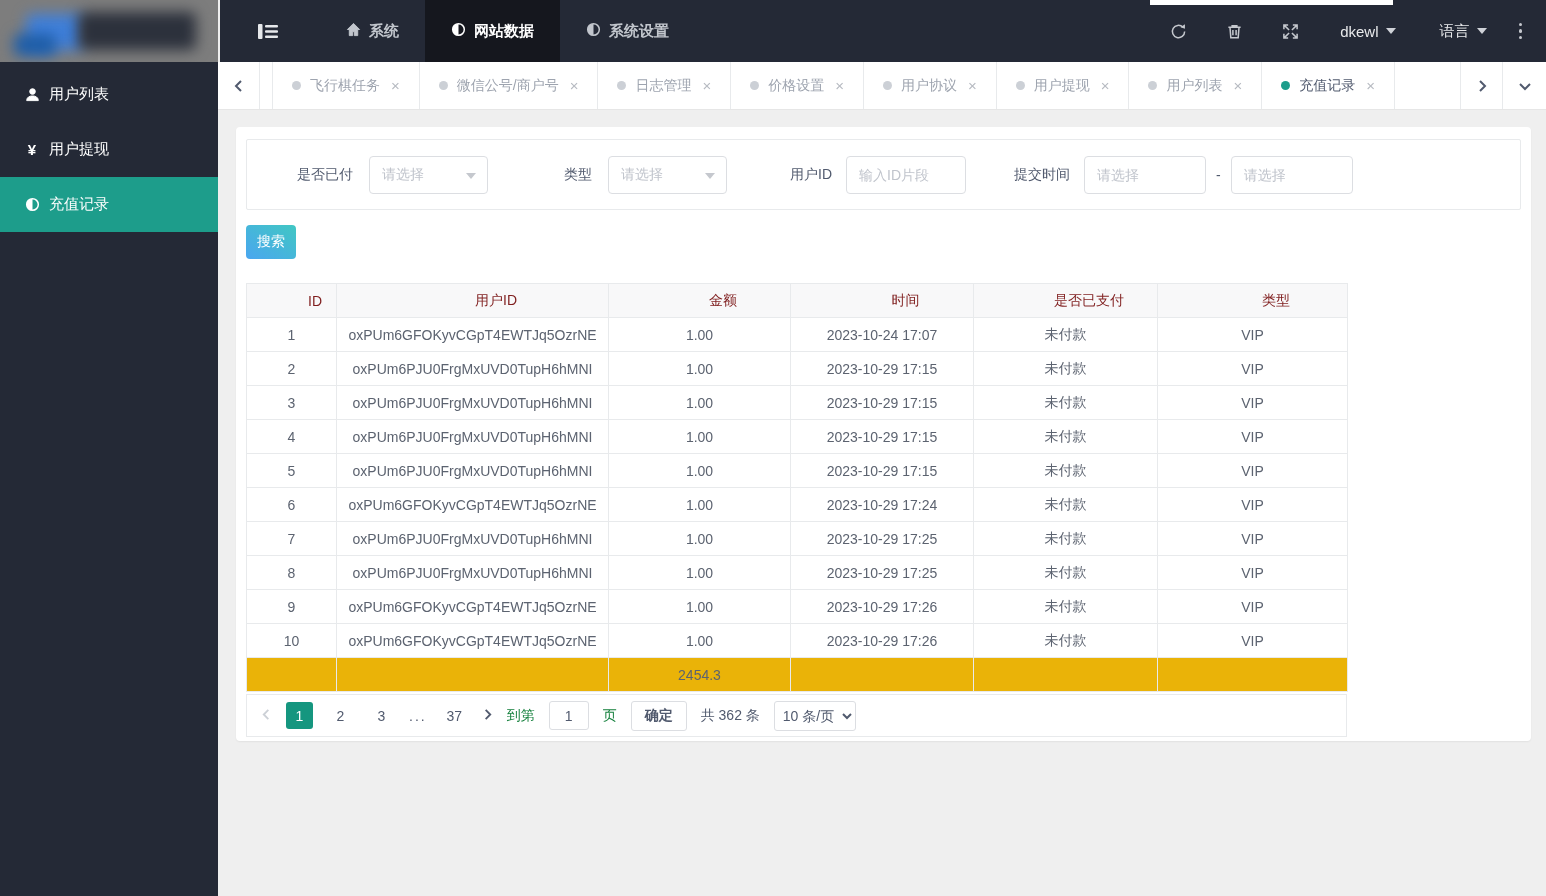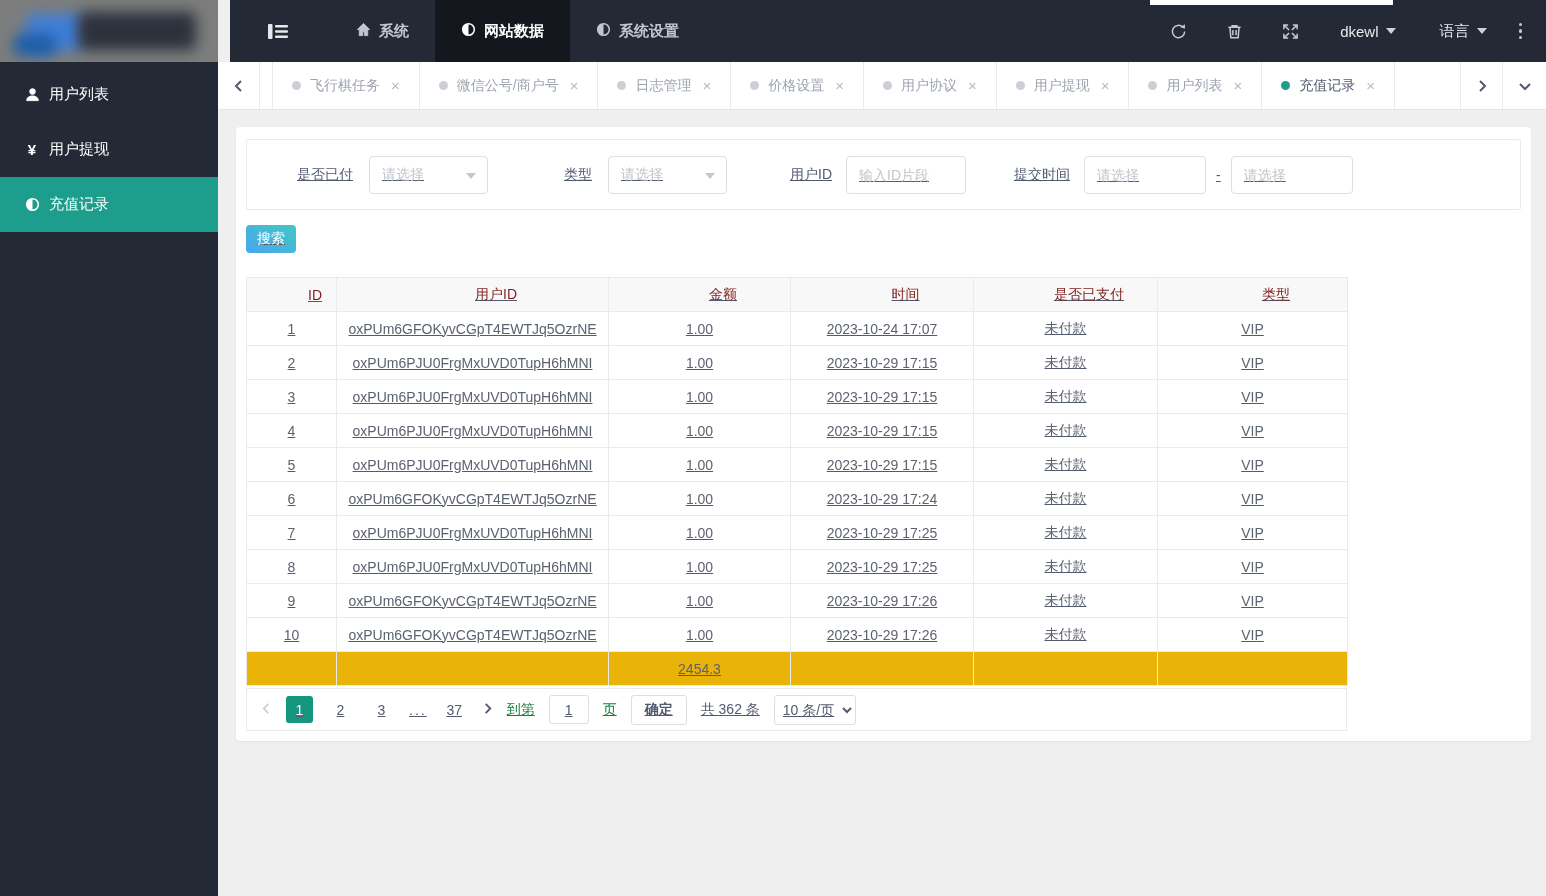--- a/index.html
+++ b/index.html
@@ -14,21 +14,21 @@
   .blob2 { left:78px; top:12px; width:118px; height:38px; background:#2c313c; }
   .blob3 { left:14px; top:34px; width:42px; height:22px; background:#1d5da8; }
   .side-menu { padding-top:5px; }
   .side-item { height:55px; display:flex; align-items:center; padding-left:24px; gap:9px; color:#ffffff; font-size:15px; cursor:pointer; }
   .side-item.active { background:#1d9d8b; }
   .s-icon { width:16px; height:16px; display:inline-flex; align-items:center; justify-content:center; }
   .s-icon svg { width:15px; height:15px; fill:#fff; stroke:#fff; }
   .yen { font-size:15px; font-weight:bold; color:#fff; }
 
   
-  .navbar { position:absolute; left:230px; right:0; top:0; height:62px; background:#242936; display:flex; align-items:center; z-index:2; }
+  .navbar { position:absolute; left:220px; right:0; top:0; height:62px; background:#242936; display:flex; align-items:center; z-index:2; }
   .collapse-btn { margin-left:38px; display:flex; align-items:center; cursor:pointer; }
   .collapse-btn svg { width:20px; height:15px; fill:#e6e8eb; }
   .nav-items { display:flex; height:62px; margin-left:42px; }
   .nav-item { height:62px; display:flex; align-items:center; gap:8px; padding:0 26px; color:#c2c6cd; font-size:15px; font-weight:bold; cursor:pointer; }
   .nav-item.active { background:#15171e; color:#fff; }
   .nav-item svg { width:15px; height:15px; fill:currentColor; stroke:currentColor; }
   .nav-right { margin-left:auto; display:flex; align-items:center; gap:0; padding-right:14px; }
   .nav-tool { width:56px; display:flex; justify-content:center; align-items:center; cursor:pointer; }
   .nav-tool svg { width:17px; height:17px; stroke:#c5c8ce; fill:none; stroke-width:1.6; }
   .nav-user, .nav-lang { display:flex; align-items:center; gap:7px; color:#e9eaec; font-size:15px; padding:0 22px; cursor:pointer; }
@@ -48,33 +48,33 @@
   .tab { display:flex; align-items:center; gap:9px; padding:0 19px; border-right:1px solid #e8eaec; font-size:14px; color:#9ea4af; cursor:pointer; white-space:nowrap; }
   .tabs .tab:first-child { border-left:1px solid #e8eaec; margin-left:12px; }
   .tab-dot { width:9px; height:9px; border-radius:50%; background:#ccd0d6; }
   .tab.active { color:#515a6e; }
   .tab.active .tab-dot { background:#1d9d8b; }
   .tab-close { color:#b6bac1; font-size:15px; margin-left:2px; }
   .tab-spacer { flex:1; }
 
   
   .content { position:absolute; left:218px; top:110px; right:0; bottom:0; background:#efefef; }
-  .card { position:absolute; left:18px; top:17px; width:1295px; height:614px; background:#fff; border-radius:4px; box-shadow:0 1px 2px rgba(0,0,0,.06); padding:12px 10px 0 10px;text-decoration:underline; }
+  .card { position:absolute; left:18px; top:17px; width:1295px; height:614px; background:#fff; border-radius:4px; box-shadow:0 1px 2px rgba(0,0,0,.06); padding:12px 10px 0 10px; }
 
   .filter-box { border:1px solid #e8eaec; border-radius:2px; height:71px; display:flex; align-items:center; font-size:14px; }
   .f-label { color:#515a6e; }
   .sel-box { position:relative; width:119px; height:38px; border:1px solid #dcdee2; border-radius:4px; display:flex; align-items:center; padding:0 12px; color:#c0c4cc; margin-left:16px; cursor:pointer; background:#fff; }
   .sel-arrow { position:absolute; right:11px; top:16px; width:0; height:0; border-left:5px solid transparent; border-right:5px solid transparent; border-top:6px solid #c5c8ce; }
   .f-input { width:120px; height:38px; border:1px solid #dcdee2; border-radius:4px; padding:16px 12px; font-size:14px; color:#515a6e; margin-left:14px; outline:none; font-family:inherit; }
   .f-input::placeholder { color:#c0c4cc; }
   .date-input { width:122px; }
   .dash { color:#515a6e; margin:0 10px; }
   .ml50 { margin-left:50px; } .ml76 { margin-left:76px; } .ml63 { margin-left:63px; } .ml48 { margin-left:48px; }
 
-  .search-btn { margin-top:15px; width:50px; height:28px; border:none; border-radius:4px; background:linear-gradient(to bottom left,#41c7c3,#4aa6f0); color:#fff; font-size:14px; cursor:pointer; font-family:inherit; display:block; }
+  .search-btn { margin-top:15px; width:50px; height:34px; border:none; border-radius:4px; background:linear-gradient(to bottom left,#41c7c3,#4aa6f0); color:#fff; font-size:14px; cursor:pointer; font-family:inherit; display:block; }
 
   
   table.data-table { margin-top:24px; border-collapse:collapse; width:1101px; font-size:14px; table-layout:fixed; }
   .data-table th { background:#f8f8f9; border:1px solid #e8eaec; height:34px; font-weight:normal; color:#7f1d1d; text-align:center;padding-left:47px; }
   .data-table td { border:1px solid #e8eaec; height:34px; text-align:center; color:#5c6370; overflow:hidden; white-space:nowrap; }
   .data-table tr.summary-row td { background:#eab308; }
 
   
   .pagination { width:1101px; border:1px solid #e8eaec; margin-top:2px; height:43px; display:flex; align-items:center; padding-left:14px; gap:14px; font-size:14px; color:#515a6e; }
   .page-prev { color:#ccd0d6; font-size:13px; cursor:default; }

